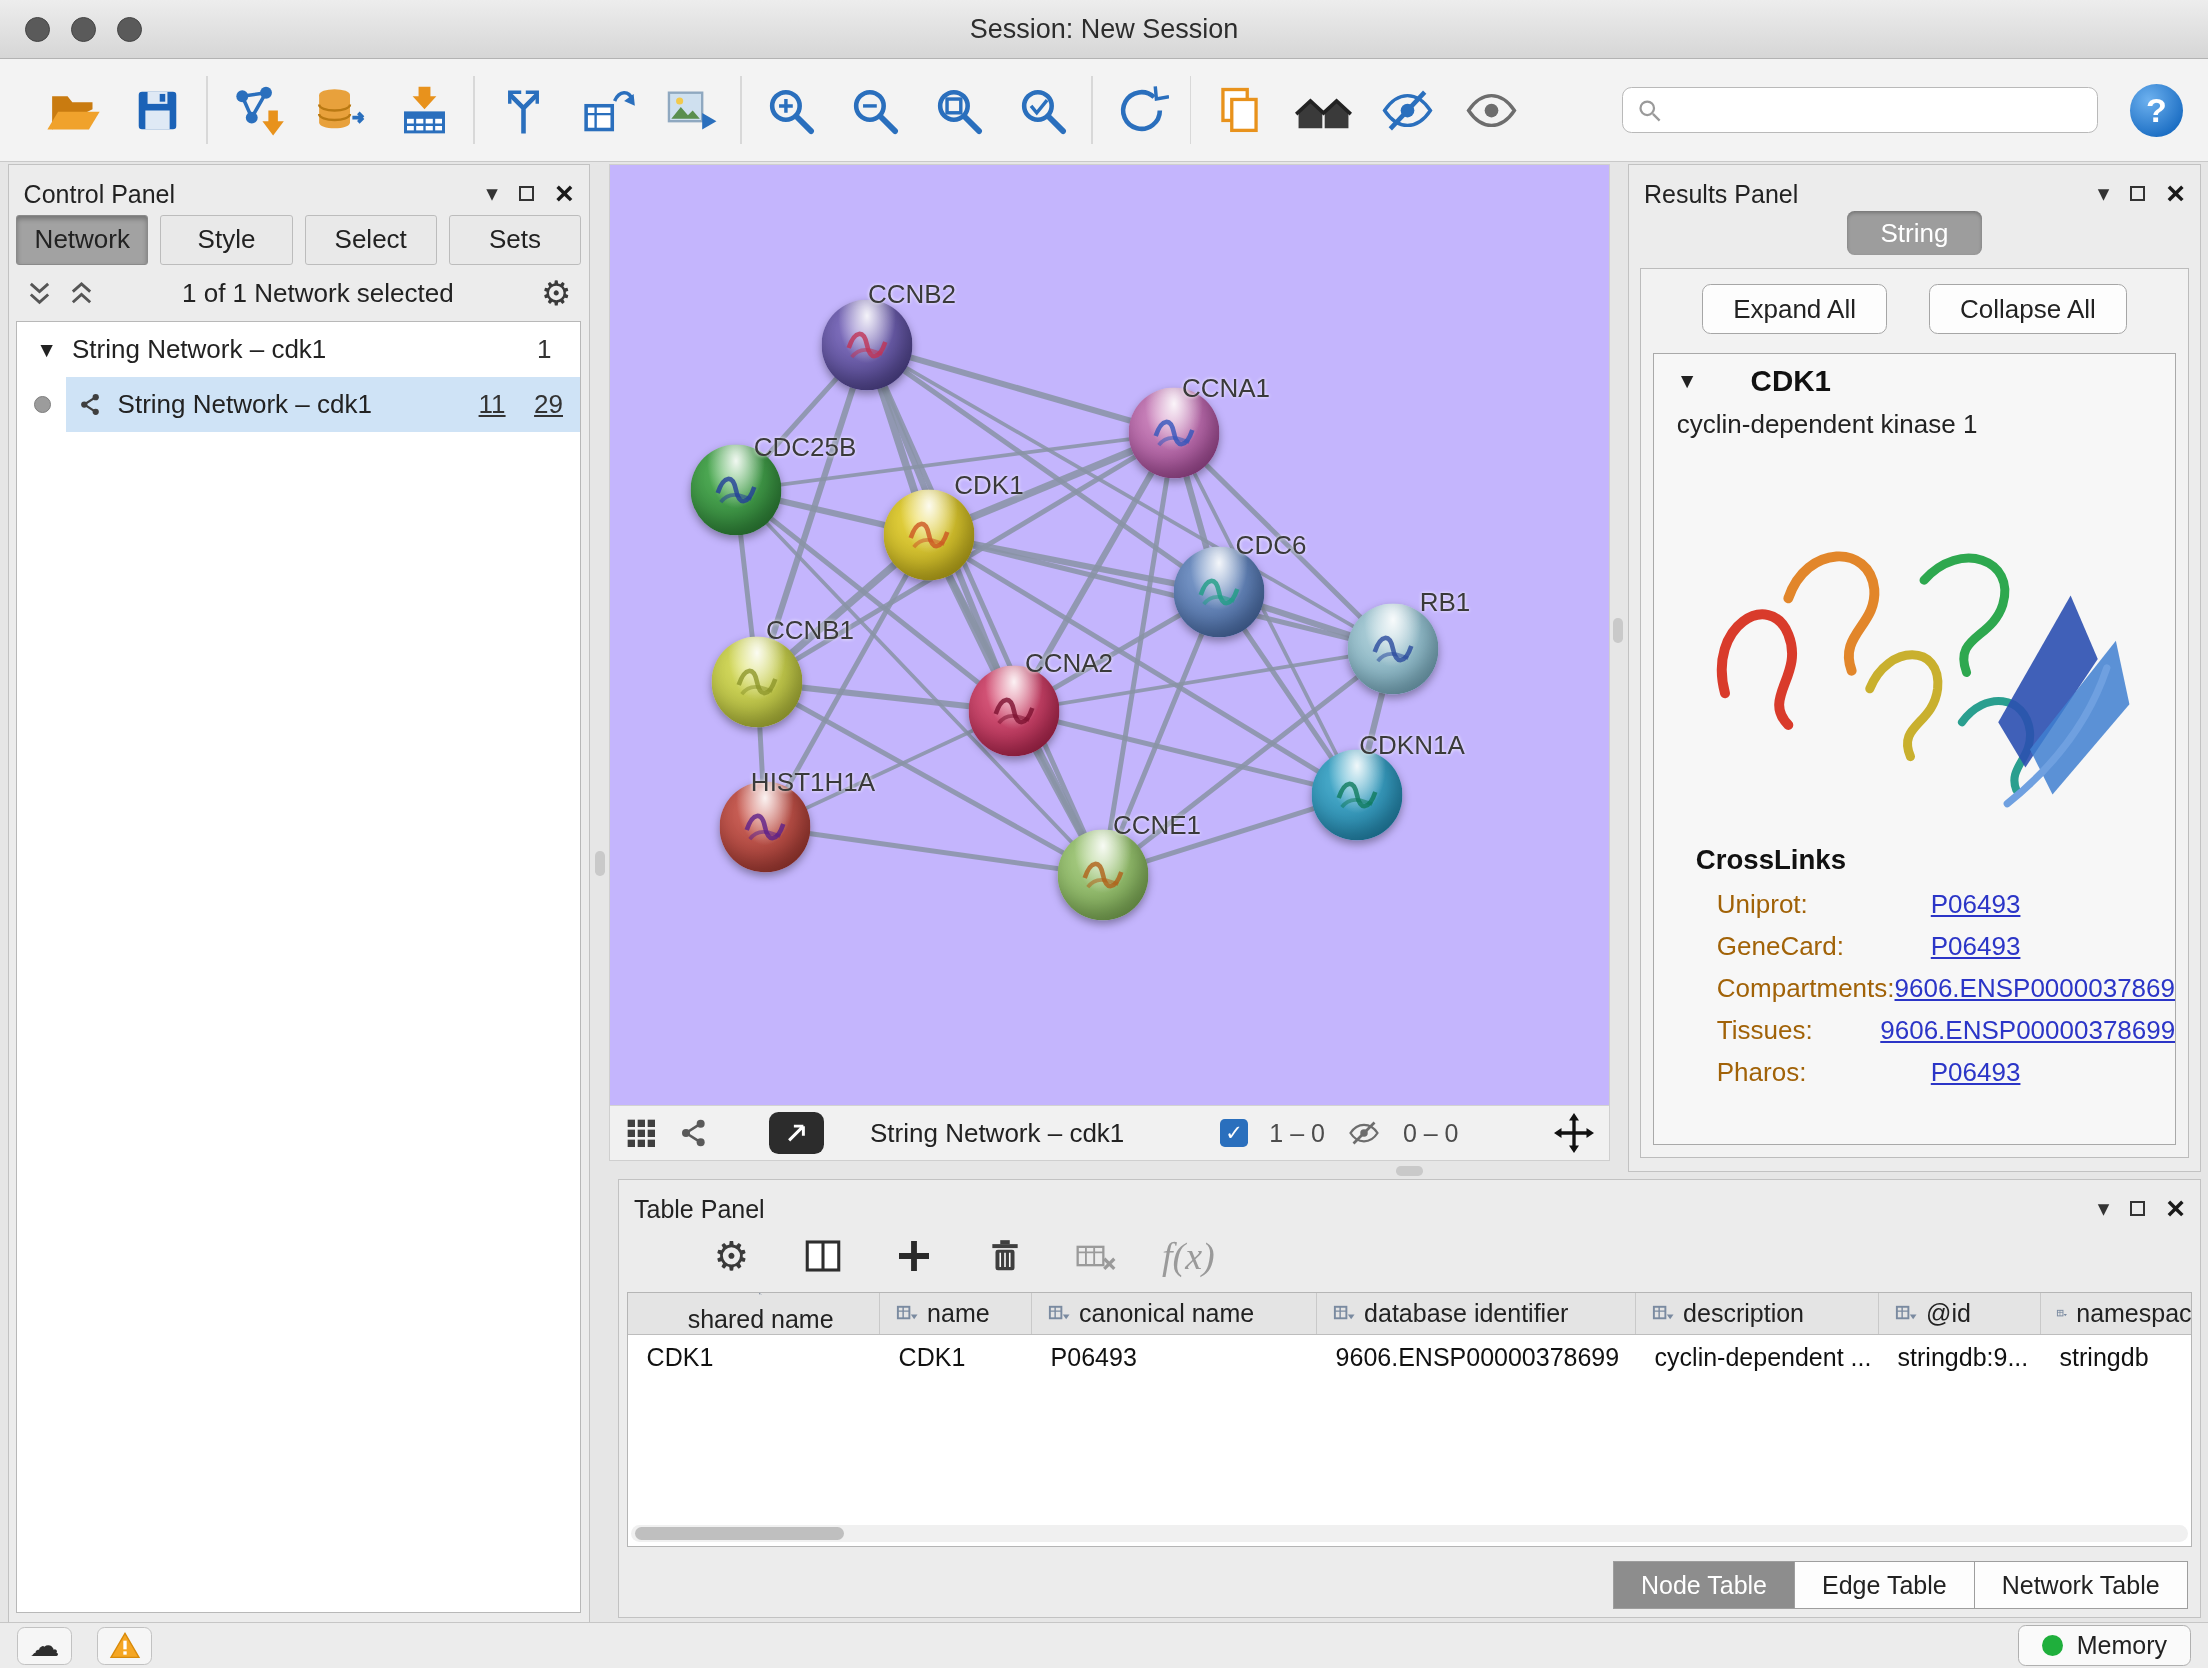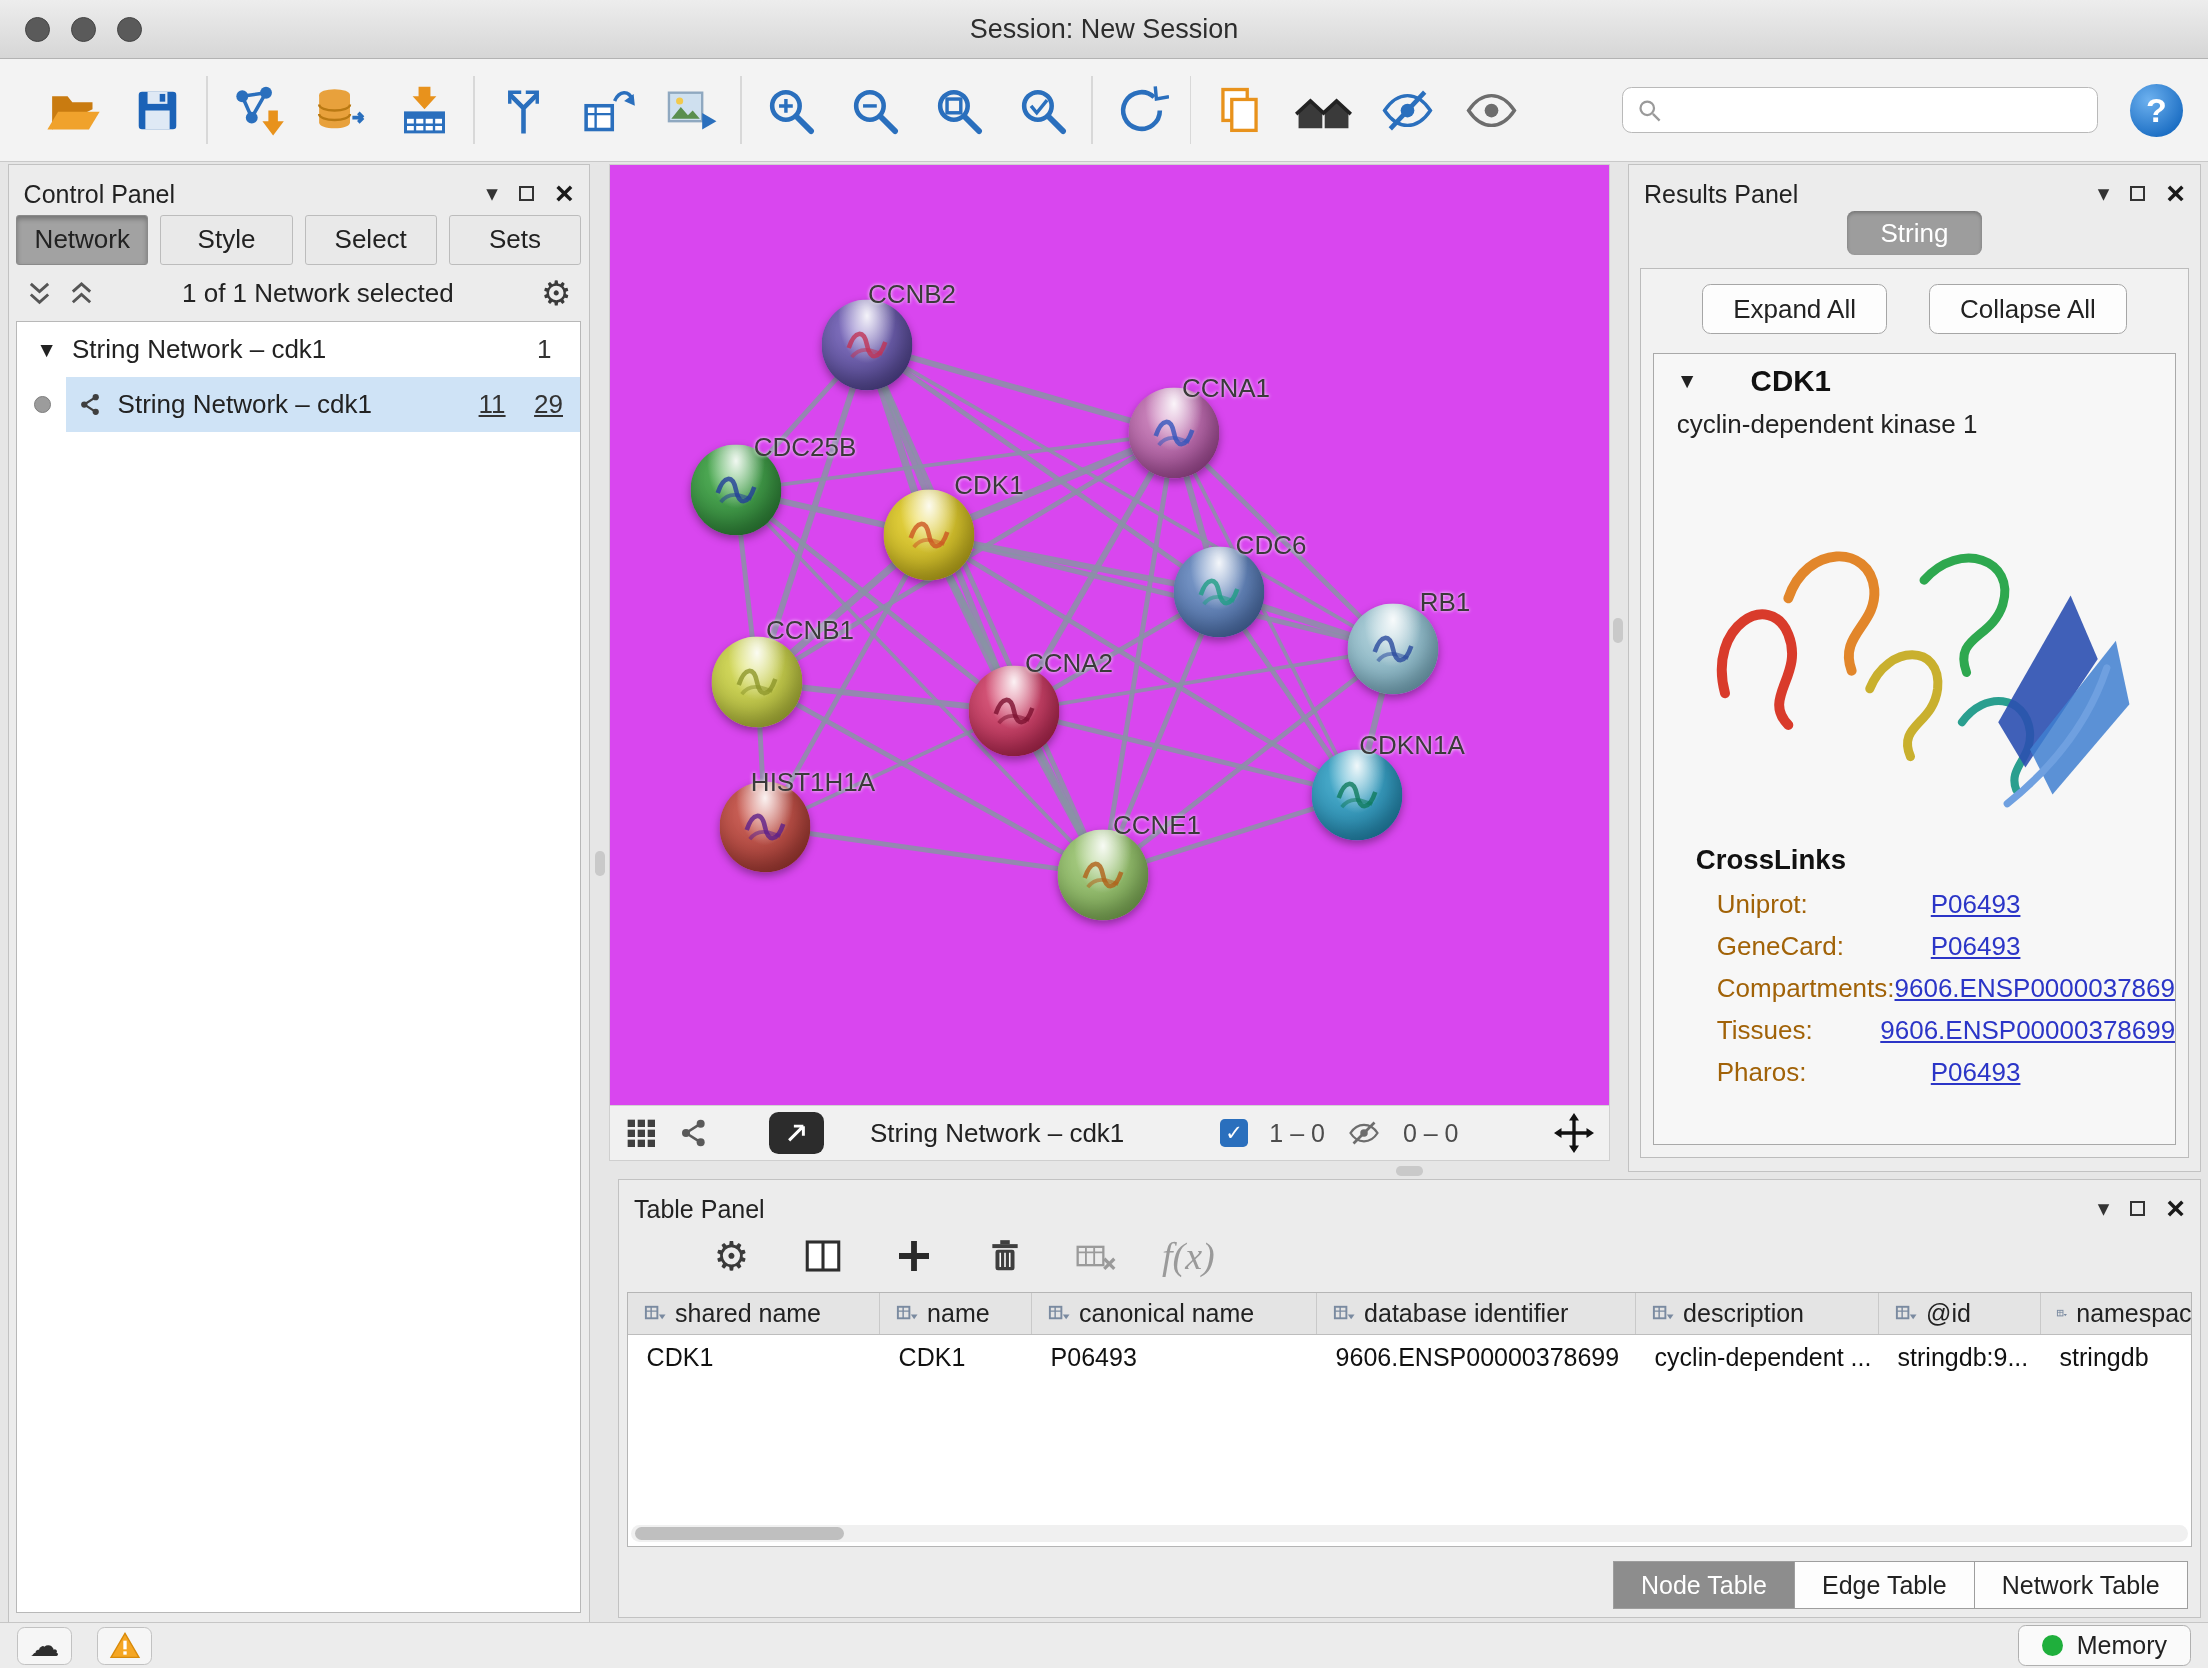--- a/index.html
+++ b/index.html
@@ -42,21 +42,21 @@
   .cp-tree{position:absolute;left:7.6px;right:7.6px;top:156px;bottom:9.5px;background:#fff;border:1px solid #b8b8b8;overflow:hidden;}
   .tree-root{display:flex;align-items:center;height:55px;padding:0 19px;gap:15px;font-size:26px;}
   .tree-root .count{margin-left:auto;padding-right:9.5px;color:#333;}
   .tree-child-row{display:flex;align-items:center;height:55px;padding-left:17px;}
   .bullet{width:17px;height:17px;border-radius:50%;background:#9c9c9c;border:1.9px solid #7d7d7d;flex:0 0 auto;}
   .tree-child-sel{flex:1;display:flex;align-items:center;gap:15px;height:100%;margin-left:15px;background:#cfe3f6;padding:0 17px 0 11.4px;font-size:26px;}
   .tree-child-sel .nums{margin-left:auto;display:flex;gap:28.5px;color:#333;text-decoration:underline;}
   .caret-down{font-size:21px;color:#222;cursor:pointer;}
 
   
-  .network-wrap{position:absolute;left:609px;top:164px;width:1001px;height:997px;background:#d946ef;border:1px solid #cfcfcf;}
+  .network-wrap{position:absolute;left:609px;top:164px;width:1001px;height:997px;background:#c4b5fd;border:1px solid #cfcfcf;}
   #network-canvas{position:absolute;left:0;right:0;top:0;bottom:55px;overflow:hidden;}
   #edges-svg{position:absolute;left:0;top:0;}
   .net-node{position:absolute;width:91px;height:91px;border-radius:50%;transform:translate(-50%,-50%);box-shadow:0 3.8px 8.6px rgba(0,0,0,.35), inset -7.6px -11.4px 19px rgba(0,0,0,.22);cursor:pointer;}
   .net-node svg{position:absolute;inset:15px;}
   .net-label{position:absolute;transform:translate(-50%,-50%);font-size:26px;color:#3a3a3a;white-space:nowrap;text-shadow:0 0 3.8px #fff;}
   .net-toolbar{position:absolute;left:0;right:0;bottom:0;height:55px;background:#f1f1f1;border-top:1px solid #d2d2d2;display:flex;align-items:center;padding:0 15px;gap:21px;}
   .net-title{font-size:26px;color:#222;margin-left:25px;}
   .launch-btn{width:55px;height:42px;background:#2c2c2c;border-radius:9.5px;display:flex;align-items:center;justify-content:center;cursor:pointer;margin-left:38px;}
   .chkbox{width:28.5px;height:28.5px;background:#2a6fbd;border-radius:4.8px;display:flex;align-items:center;justify-content:center;color:#fff;font-size:21px;cursor:pointer;}
   .cnt{color:#4c4c4c;font-size:25px;}
@@ -582,21 +582,21 @@
       <svg width="44" viewBox="0 0 48 48" fill="none" stroke="#9a9a9a">
           <rect x="4" y="14" width="28" height="20" stroke-width="2.5"></rect>
           <path d="M4 20h28M13 14v20M22 14v20" stroke-width="2"></path>
           <path d="M33 27l11 11M44 27L33 38" stroke-width="3.5"></path>
         </svg>
     </span>
     <span class="fx">f(x)</span>
   </div>
   <div class="tbl-box">
     <div class="tbl-head" id="table-header">
-        <div class="tcol" style="width: 252px;">
+        <div class="tcol" style="width: 252px; flex-direction: column;">
           <svg width="23" viewBox="0 0 24 24">
             <rect x="3" y="5" width="12" height="12" fill="none" stroke="#7a8aa0" stroke-width="2"></rect>
             <path d="M3 9.5h12M8.5 5v12" stroke="#7a8aa0" stroke-width="1.5"></path>
             <path d="M16.5 13l3.5 5 3.5-5z" fill="#7a8aa0"></path>
           </svg>
           <span>shared name</span>
         </div>
         <div class="tcol" style="width: 152px;">
           <svg width="23" viewBox="0 0 24 24">
             <rect x="3" y="5" width="12" height="12" fill="none" stroke="#7a8aa0" stroke-width="2"></rect>

